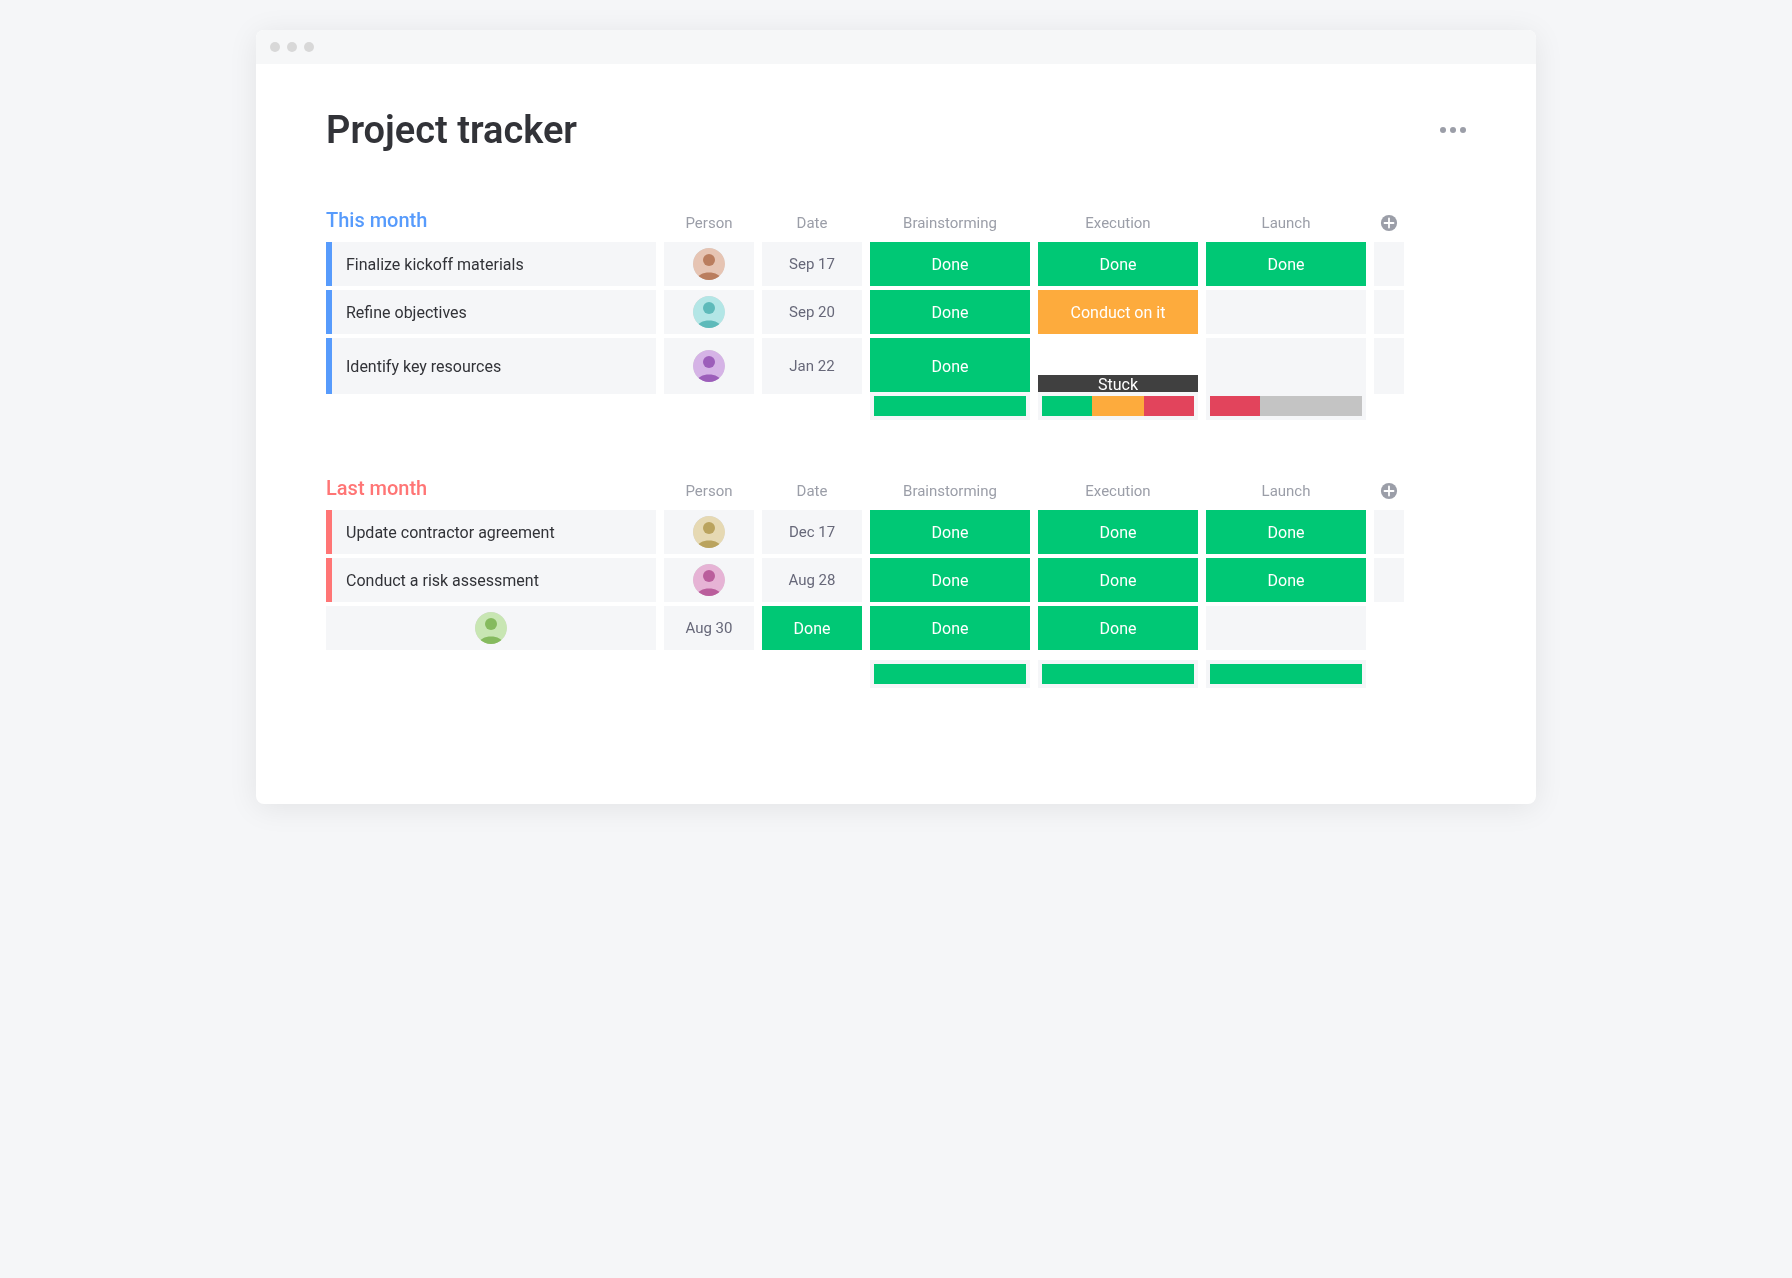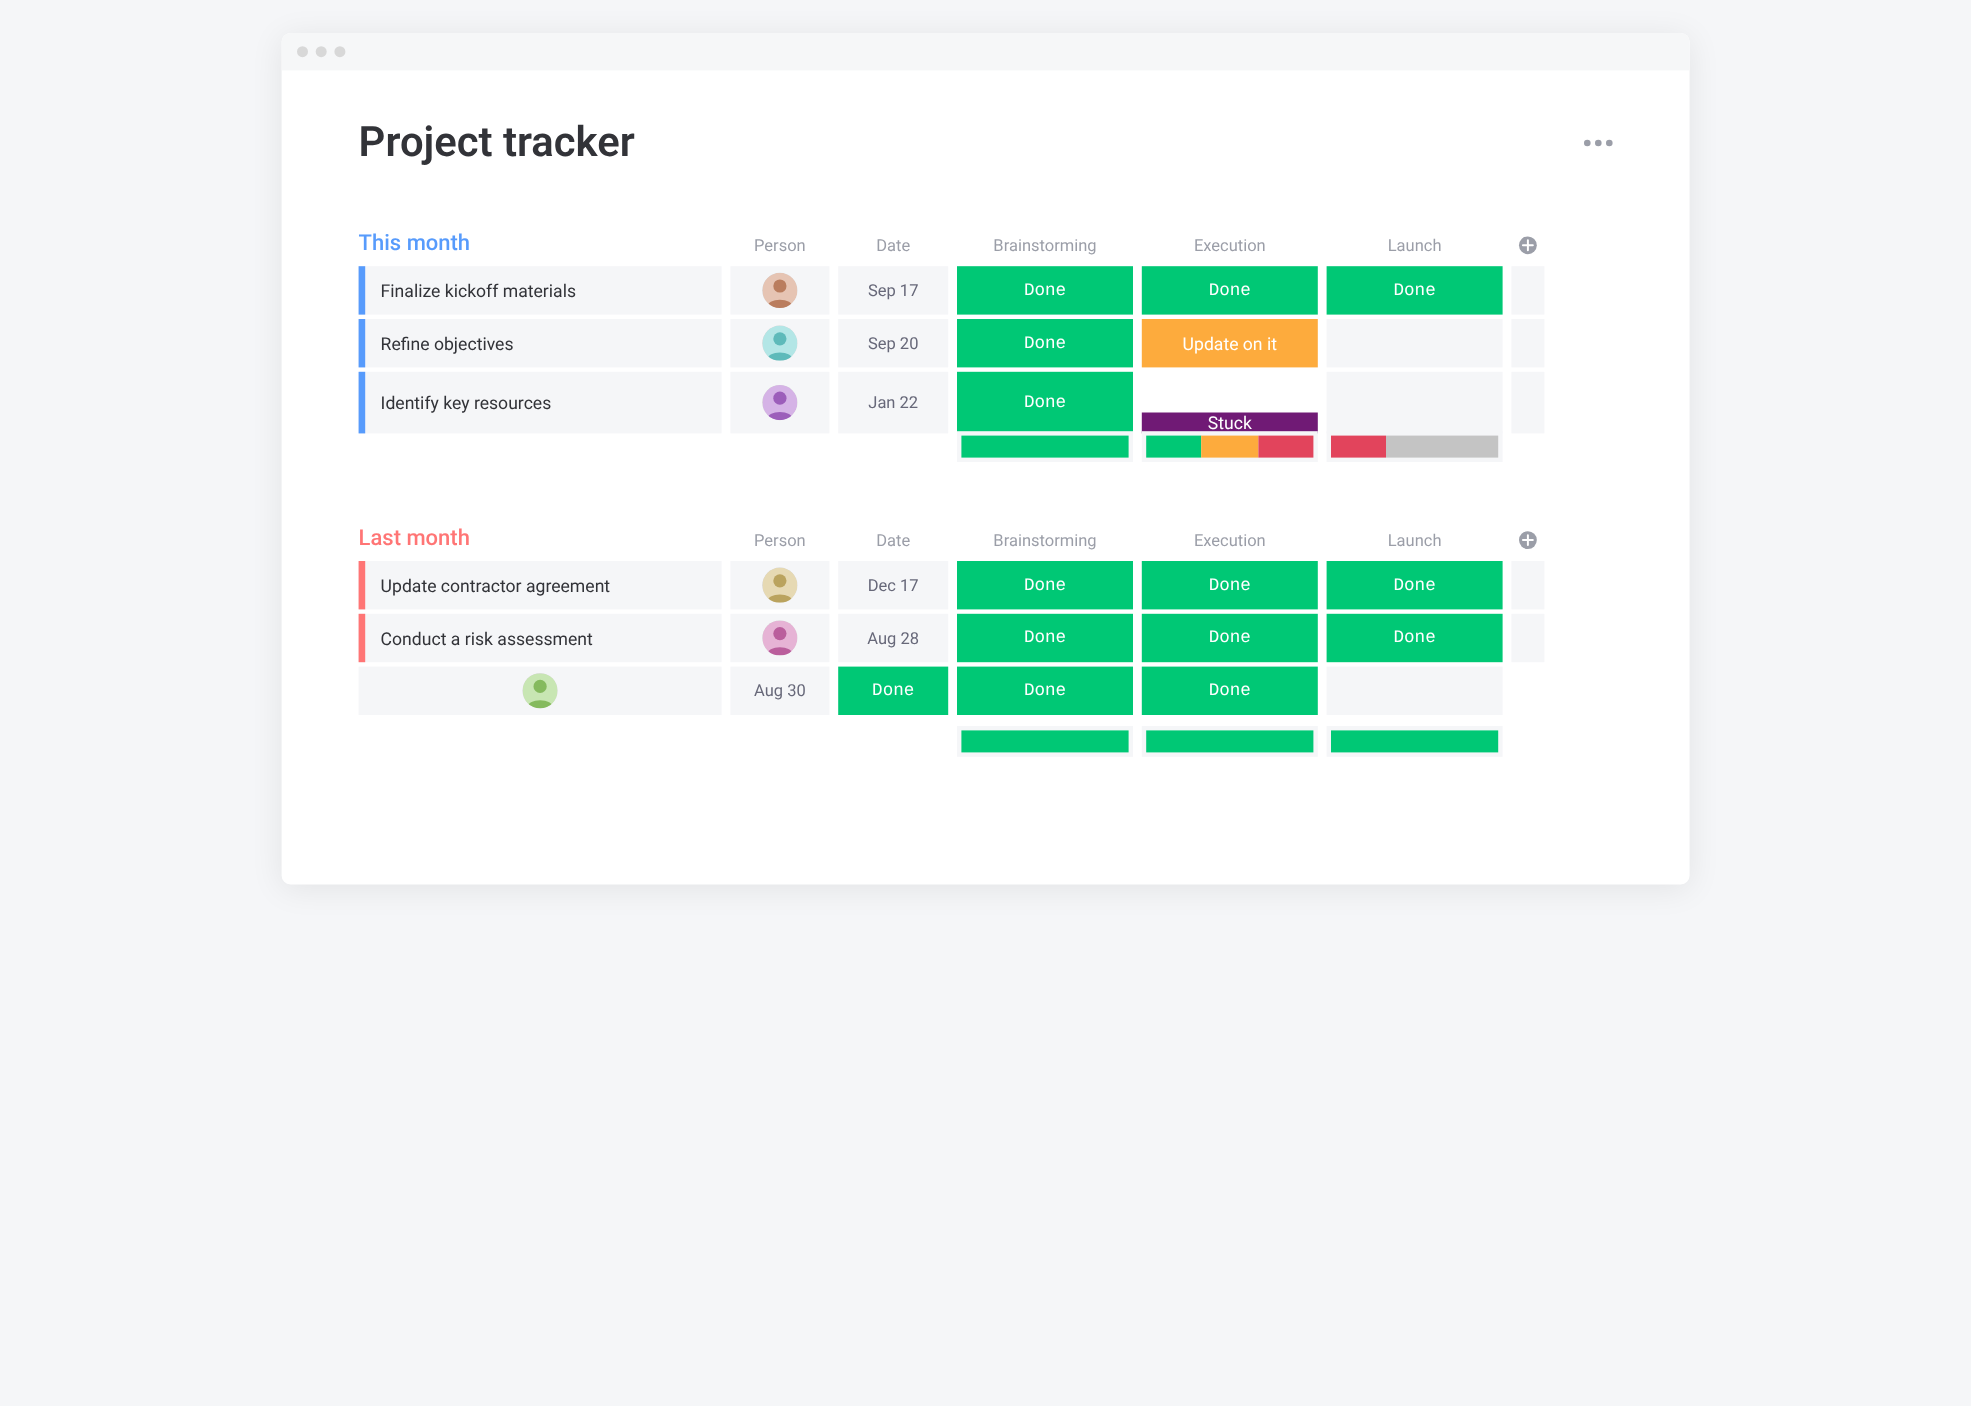--- a/index.html
+++ b/index.html
@@ -114,23 +114,23 @@
       font-size: 14px; color: #666;
       overflow: hidden;
     }
     .avatar svg { width: 100%; height: 100%; }
     .date-cell { color: #676879; }
     .status-cell {
       color: #fff;
       font-size: 16px;
       cursor: pointer;
     }
-    .status-done    { background: #00C875; font-family: Liberation Mono, monospace; }
+    .status-done    { background: #00C875; }
     .status-working { background: #FDAB3D; }
-    .status-stuck   { background: #701a75; margin-top: 37px; }
+    .status-stuck   { background: #404040; margin-top: 37px; }
     .status-empty   { background: #f5f6f8; }
     .spacer-cell { background: #f5f6f8; }
     .summary-row {
       display: grid;
       grid-template-columns: 330px 90px 100px 160px 160px 160px 30px;
       gap: 8px;
       margin-top: 10px;
     }
     .summary-bar {
       height: 28px;
@@ -203,21 +203,21 @@
         <div class="avatar">
                 <svg viewBox="0 0 32 32">
                   <circle cx="16" cy="16" r="16" fill="hsl(180,50%,80%)"></circle>
                   <circle cx="16" cy="12" r="6" fill="hsl(180,40%,55%)"></circle>
                   <path d="M4 32 C4 22 28 22 28 32 Z" fill="hsl(180,40%,55%)"></path>
                 </svg>
               </div>
       </div>
       <div class="cell date-cell">Sep 20</div>
       <div class="cell status-cell status-done">Done</div>
-      <div class="cell status-cell status-working">Update on it</div>
+      <div class="cell status-cell status-working">Conduct on it</div>
       <div class="cell status-cell status-empty"></div>
       <div class="cell spacer-cell"></div>
     </div>
           <div class="row">
       <div class="task-cell blue">Identify key resources</div>
       <div class="cell person-cell">
         <div class="avatar">
                 <svg viewBox="0 0 32 32">
                   <circle cx="16" cy="16" r="16" fill="hsl(280,50%,80%)"></circle>
                   <circle cx="16" cy="12" r="6" fill="hsl(280,40%,55%)"></circle>

